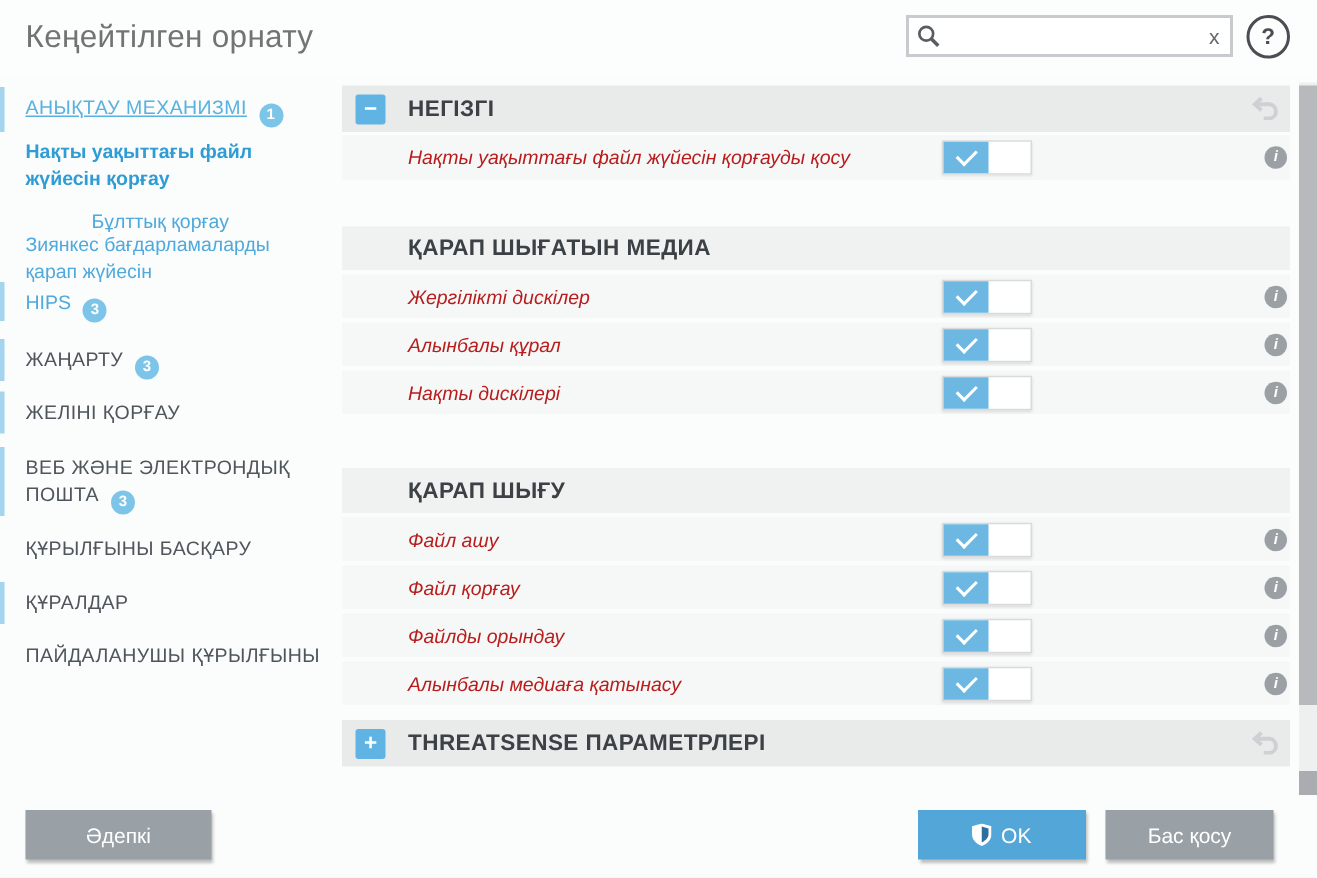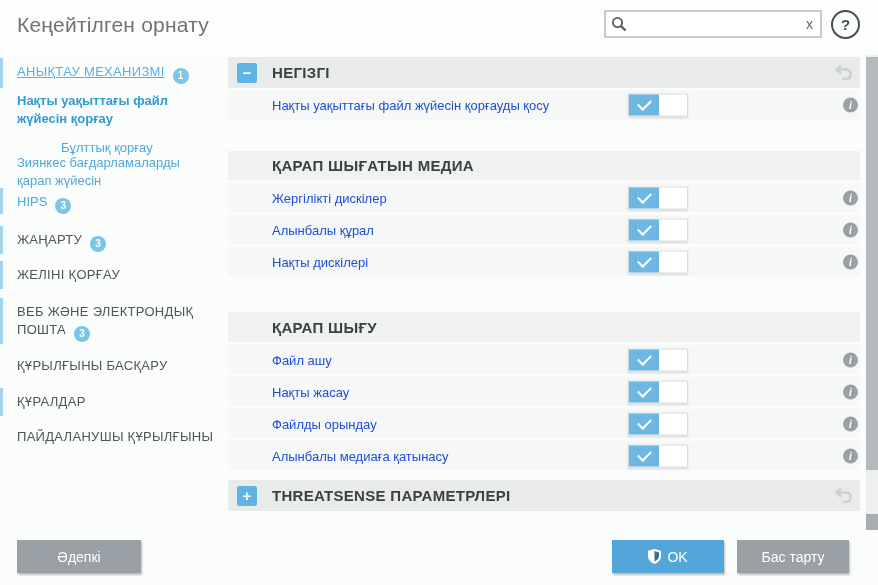--- a/index.html
+++ b/index.html
@@ -26,21 +26,21 @@
   .badge{display:inline-block;width:16px;height:16px;margin-left:8px;border-radius:50%;background:#7cc4e8;color:#fff;font-size:10px;font-weight:bold;text-align:center;line-height:16px;vertical-align:-3px;}
 
   
   .content{position:absolute;left:228px;top:55px;width:632px;height:475px;}
   .chdr{position:absolute;left:0;width:100%;background:#e9eaea;display:flex;align-items:center;}
   .shdr{position:absolute;left:0;width:100%;background:#f0f1f1;display:flex;align-items:center;}
   .chdr .lbl,.shdr .lbl{margin-left:44px;font-size:15px;font-weight:bold;color:#3b4145;letter-spacing:.3px;}
   .collapse-btn{position:absolute;left:9px;top:50%;transform:translateY(-50%);width:20px;height:20px;background:#5fb4e3;border-radius:2px;color:#fff;font-size:15px;font-weight:bold;text-align:center;line-height:19px;cursor:pointer;}
   .reset-btn{position:absolute;right:4px;top:50%;transform:translateY(-50%);width:22px;height:18px;cursor:pointer;}
   .crow{position:absolute;left:0;width:100%;height:29px;background:#f6f7f7;}
-  .crow .lbl{position:absolute;left:44px;top:50%;transform:translateY(-50%);font-size:13px;color:#1d4ed8;}
+  .crow .lbl{position:absolute;left:44px;top:50%;transform:translateY(-50%);font-size:13px;color:#b91c1c;font-style:italic;}
   .toggle{position:absolute;left:400px;top:50%;transform:translateY(-50%);width:60px;height:23px;background:#fff;border:1px solid #d8dadb;box-sizing:border-box;box-shadow:0 1px 2px rgba(0,0,0,.12);cursor:pointer;}
   .toggle-on{position:absolute;left:0;top:0;width:30px;height:100%;background:#6db8e2;}
   .toggle-check{position:absolute;left:9px;top:5px;width:11px;height:6px;border-left:2.5px solid #fff;border-bottom:2.5px solid #fff;transform:rotate(-45deg);}
   .info-dot{position:absolute;right:2px;top:50%;transform:translateY(-50%);width:15px;height:15px;border-radius:50%;background:#9aa0a4;color:#fff;font-size:10px;font-weight:bold;font-style:italic;text-align:center;line-height:15px;cursor:pointer;}
 
   
   .scrollbar{position:absolute;right:0;top:55px;width:12px;height:475px;background:#eef0f0;}
   .scroll-thumb{position:absolute;left:0;top:2px;width:12px;height:413px;background:#b6babd;cursor:pointer;}
   .scroll-btn{position:absolute;left:0;top:459px;width:12px;height:16px;background:#a9adb0;cursor:pointer;}
 
@@ -154,21 +154,21 @@
     <div class="crow" style="top:290px;">
       <div class="lbl">Файл ашу</div>
       <div class="toggle">
           <div class="toggle-on">
             <div class="toggle-check"></div>
           </div>
         </div>
       <div class="info-dot">i</div>
     </div>
     <div class="crow" style="top:322px;">
-      <div class="lbl">Нақты жасау</div>
+      <div class="lbl">Файл қорғау</div>
       <div class="toggle">
           <div class="toggle-on">
             <div class="toggle-check"></div>
           </div>
         </div>
       <div class="info-dot">i</div>
     </div>
     <div class="crow" style="top:354px;">
       <div class="lbl">Файлды орындау</div>
       <div class="toggle">
@@ -209,16 +209,16 @@
       <span>Әдепкі</span>
     </button>
   <button class="btn btn-blue btn-ok">
     <svg width="13" height="15" viewBox="0 0 13 15">
       <path d="M6.5 0 L13 1.8 V7 C13 11 10.3 13.3 6.5 15 C2.7 13.3 0 11 0 7 V1.8 Z" fill="#ffffff"></path>
       <path d="M6.5 2 L6.5 12.6 C9 11.3 11 9.6 11 7 V3.4 Z" fill="#2f6f9c"></path>
     </svg>
     <span>OK</span>
   </button>
   <button class="btn btn-gray btn-cancel">
-      <span>Бас тарту</span>
+      <span>Бас қосу</span>
     </button>
 
 </div>
 
 </body></html>

